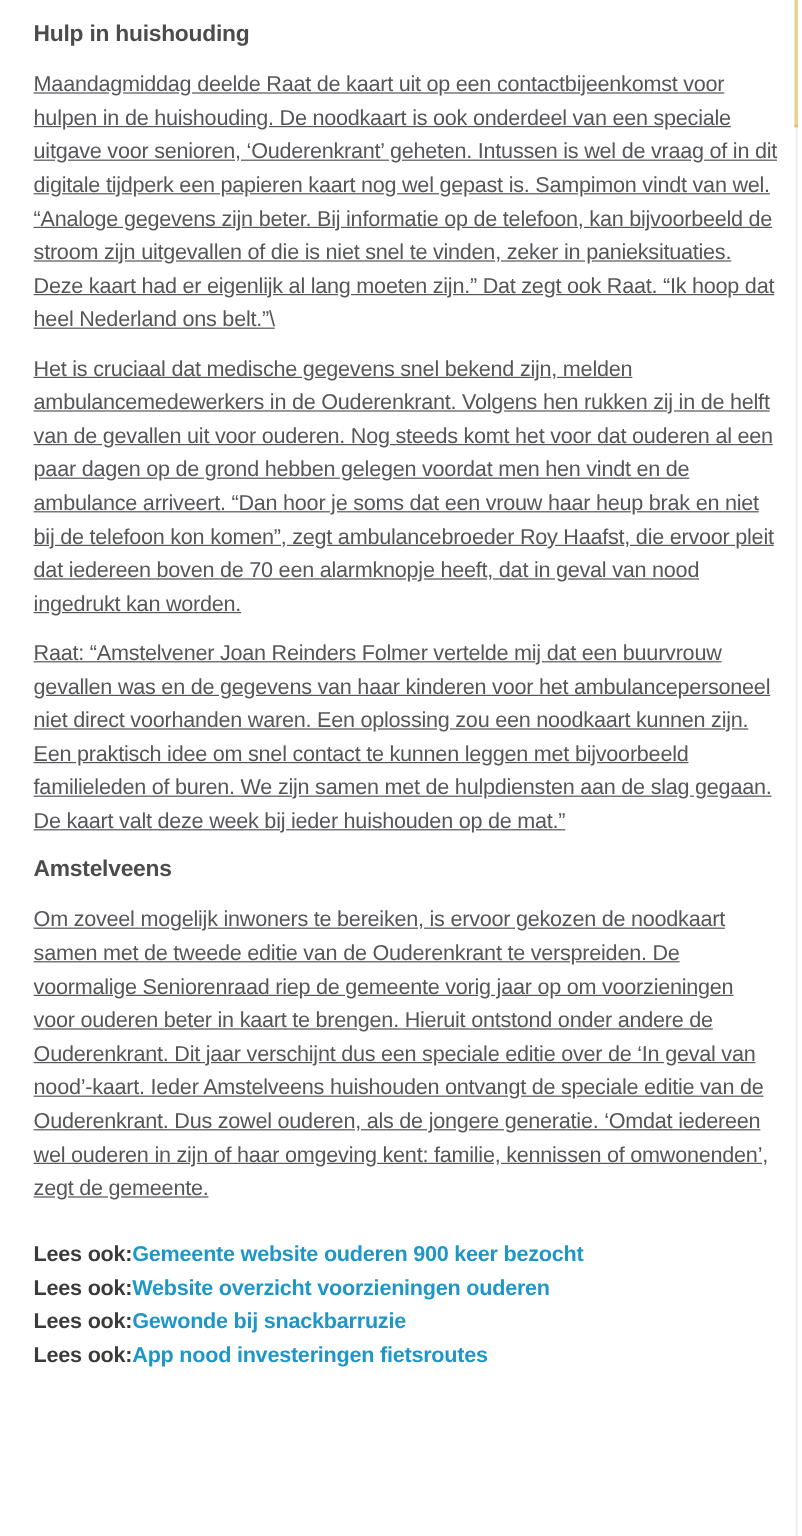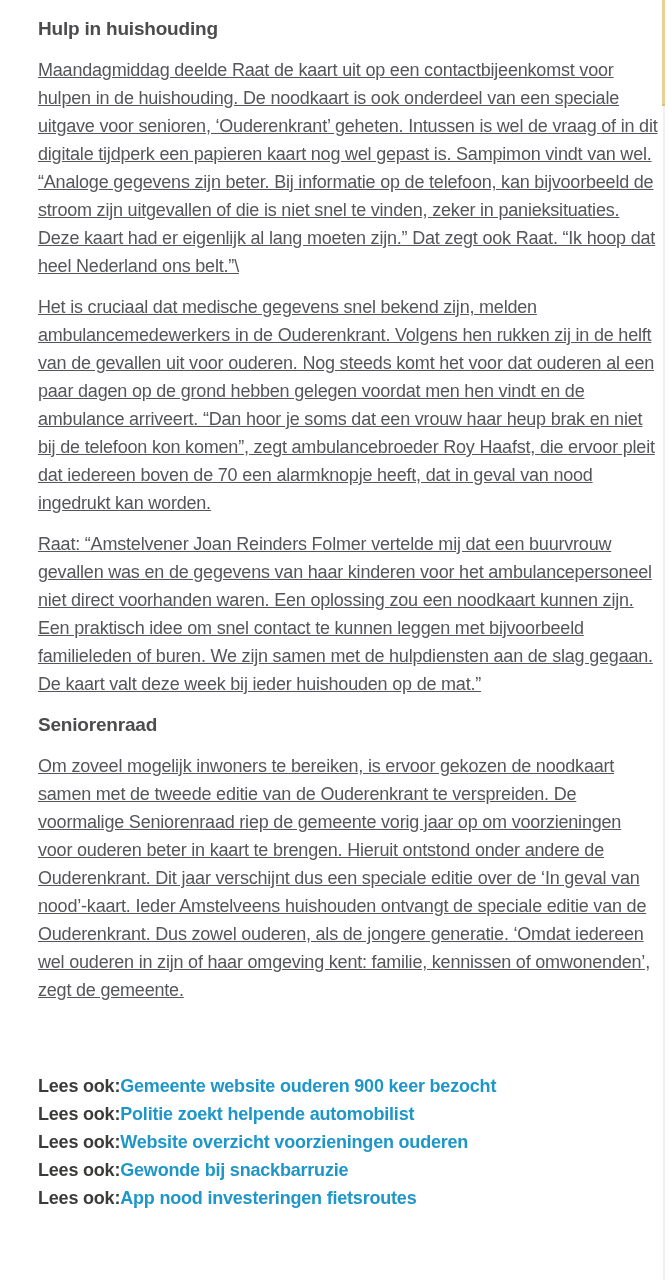--- a/index.html
+++ b/index.html
@@ -12,42 +12,42 @@
   }
   .page {
     position: relative;
     width: 668px;
     height: 1280px;
     overflow: hidden;
     background: #ffffff;
   }
   .content {
     position: absolute;
-    left: 38px;
+    left: 28px;
     top: 2px;
     width: 622px;
   }
   .section-heading {
     font-size: 19px;
     font-weight: bold;
     color: #4c4c4e;
     line-height: 28px;
     margin: 13px 0;
     letter-spacing: -0.2px;
   }
   .article-paragraph {
     font-size: 18px;
     color: #55565a;
     line-height: 28px;
     margin: 13px 0;
     letter-spacing: -0.2px;
     text-decoration: underline;
   }
   .read-also {
-    margin-top: 68px;
+    margin-top: 27px;
   }
   .read-row {
     font-size: 18px;
     line-height: 28px;
     letter-spacing: -0.2px;
     margin: 0;
     white-space: nowrap;
   }
   .read-label {
     font-weight: bold;
@@ -84,26 +84,25 @@
 
   <main class="content">
 
     <h3 class="section-heading">Hulp in huishouding</h3>
     <p class="article-paragraph">Maandagmiddag deelde Raat de kaart uit op een contactbijeenkomst voor hulpen in de huishouding. De noodkaart is ook onderdeel van een speciale uitgave voor senioren, ‘Ouderenkrant’ geheten. Intussen is wel de vraag of in dit digitale tijdperk een papieren kaart nog wel gepast is. Sampimon vindt van wel. “Analoge gegevens zijn beter. Bij informatie op de telefoon, kan bijvoorbeeld de stroom zijn uitgevallen of die is niet snel te vinden, zeker in panieksituaties. Deze kaart had er eigenlijk al lang moeten zijn.” Dat zegt ook Raat. “Ik hoop dat heel Nederland ons belt.”\</p>
 
     <p class="article-paragraph">Het is cruciaal dat medische gegevens snel bekend zijn, melden ambulancemedewerkers in de Ouderenkrant. Volgens hen rukken zij in de helft van de gevallen uit voor ouderen. Nog steeds komt het voor dat ouderen al een paar dagen op de grond hebben gelegen voordat men hen vindt en de ambulance arriveert. “Dan hoor je soms dat een vrouw haar heup brak en niet bij de telefoon kon komen”, zegt ambulancebroeder Roy Haafst, die ervoor pleit dat iedereen boven de 70 een alarmknopje heeft, dat in geval van nood ingedrukt kan worden.</p>
 
     <p class="article-paragraph">Raat: “Amstelvener Joan Reinders Folmer vertelde mij dat een buurvrouw gevallen was en de gegevens van haar kinderen voor het ambulancepersoneel niet direct voorhanden waren. Een oplossing zou een noodkaart kunnen zijn. Een praktisch idee om snel contact te kunnen leggen met bijvoorbeeld familieleden of buren. We zijn samen met de hulpdiensten aan de slag gegaan. De kaart valt deze week bij ieder huishouden op de mat.”</p>
 
-    <h3 class="section-heading">Seniorenraad</h3>
+    <h3 class="section-heading">Amstelveens</h3>
     <p class="article-paragraph">Om zoveel mogelijk inwoners te bereiken, is ervoor gekozen de noodkaart samen met de tweede editie van de Ouderenkrant te verspreiden. De voormalige Seniorenraad riep de gemeente vorig jaar op om voorzieningen voor ouderen beter in kaart te brengen. Hieruit ontstond onder andere de Ouderenkrant. Dit jaar verschijnt dus een speciale editie over de ‘In geval van nood’-kaart. Ieder Amstelveens huishouden ontvangt de speciale editie van de Ouderenkrant. Dus zowel ouderen, als de jongere generatie. ‘Omdat iedereen wel ouderen in zijn of haar omgeving kent: familie, kennissen of omwonenden’, zegt de gemeente.</p>
 
     <div class="read-also">
       <p class="read-row"><span class="read-label">Lees ook:</span><a class="read-link">Gemeente website ouderen 900 keer bezocht</a></p>
-      <p class="read-row"><span class="read-label">Lees ook:</span><a class="read-link">Politie zoekt helpende automobilist</a></p>
       <p class="read-row"><span class="read-label">Lees ook:</span><a class="read-link">Website overzicht voorzieningen ouderen</a></p>
       <p class="read-row"><span class="read-label">Lees ook:</span><a class="read-link">Gewonde bij snackbarruzie</a></p>
       <p class="read-row"><span class="read-label">Lees ook:</span><a class="read-link">App nood investeringen fietsroutes</a></p>
     </div>
 
   </main>
 
   <div class="scrollbar-track"></div>
   <div class="scrollbar-thumb"></div>
 

